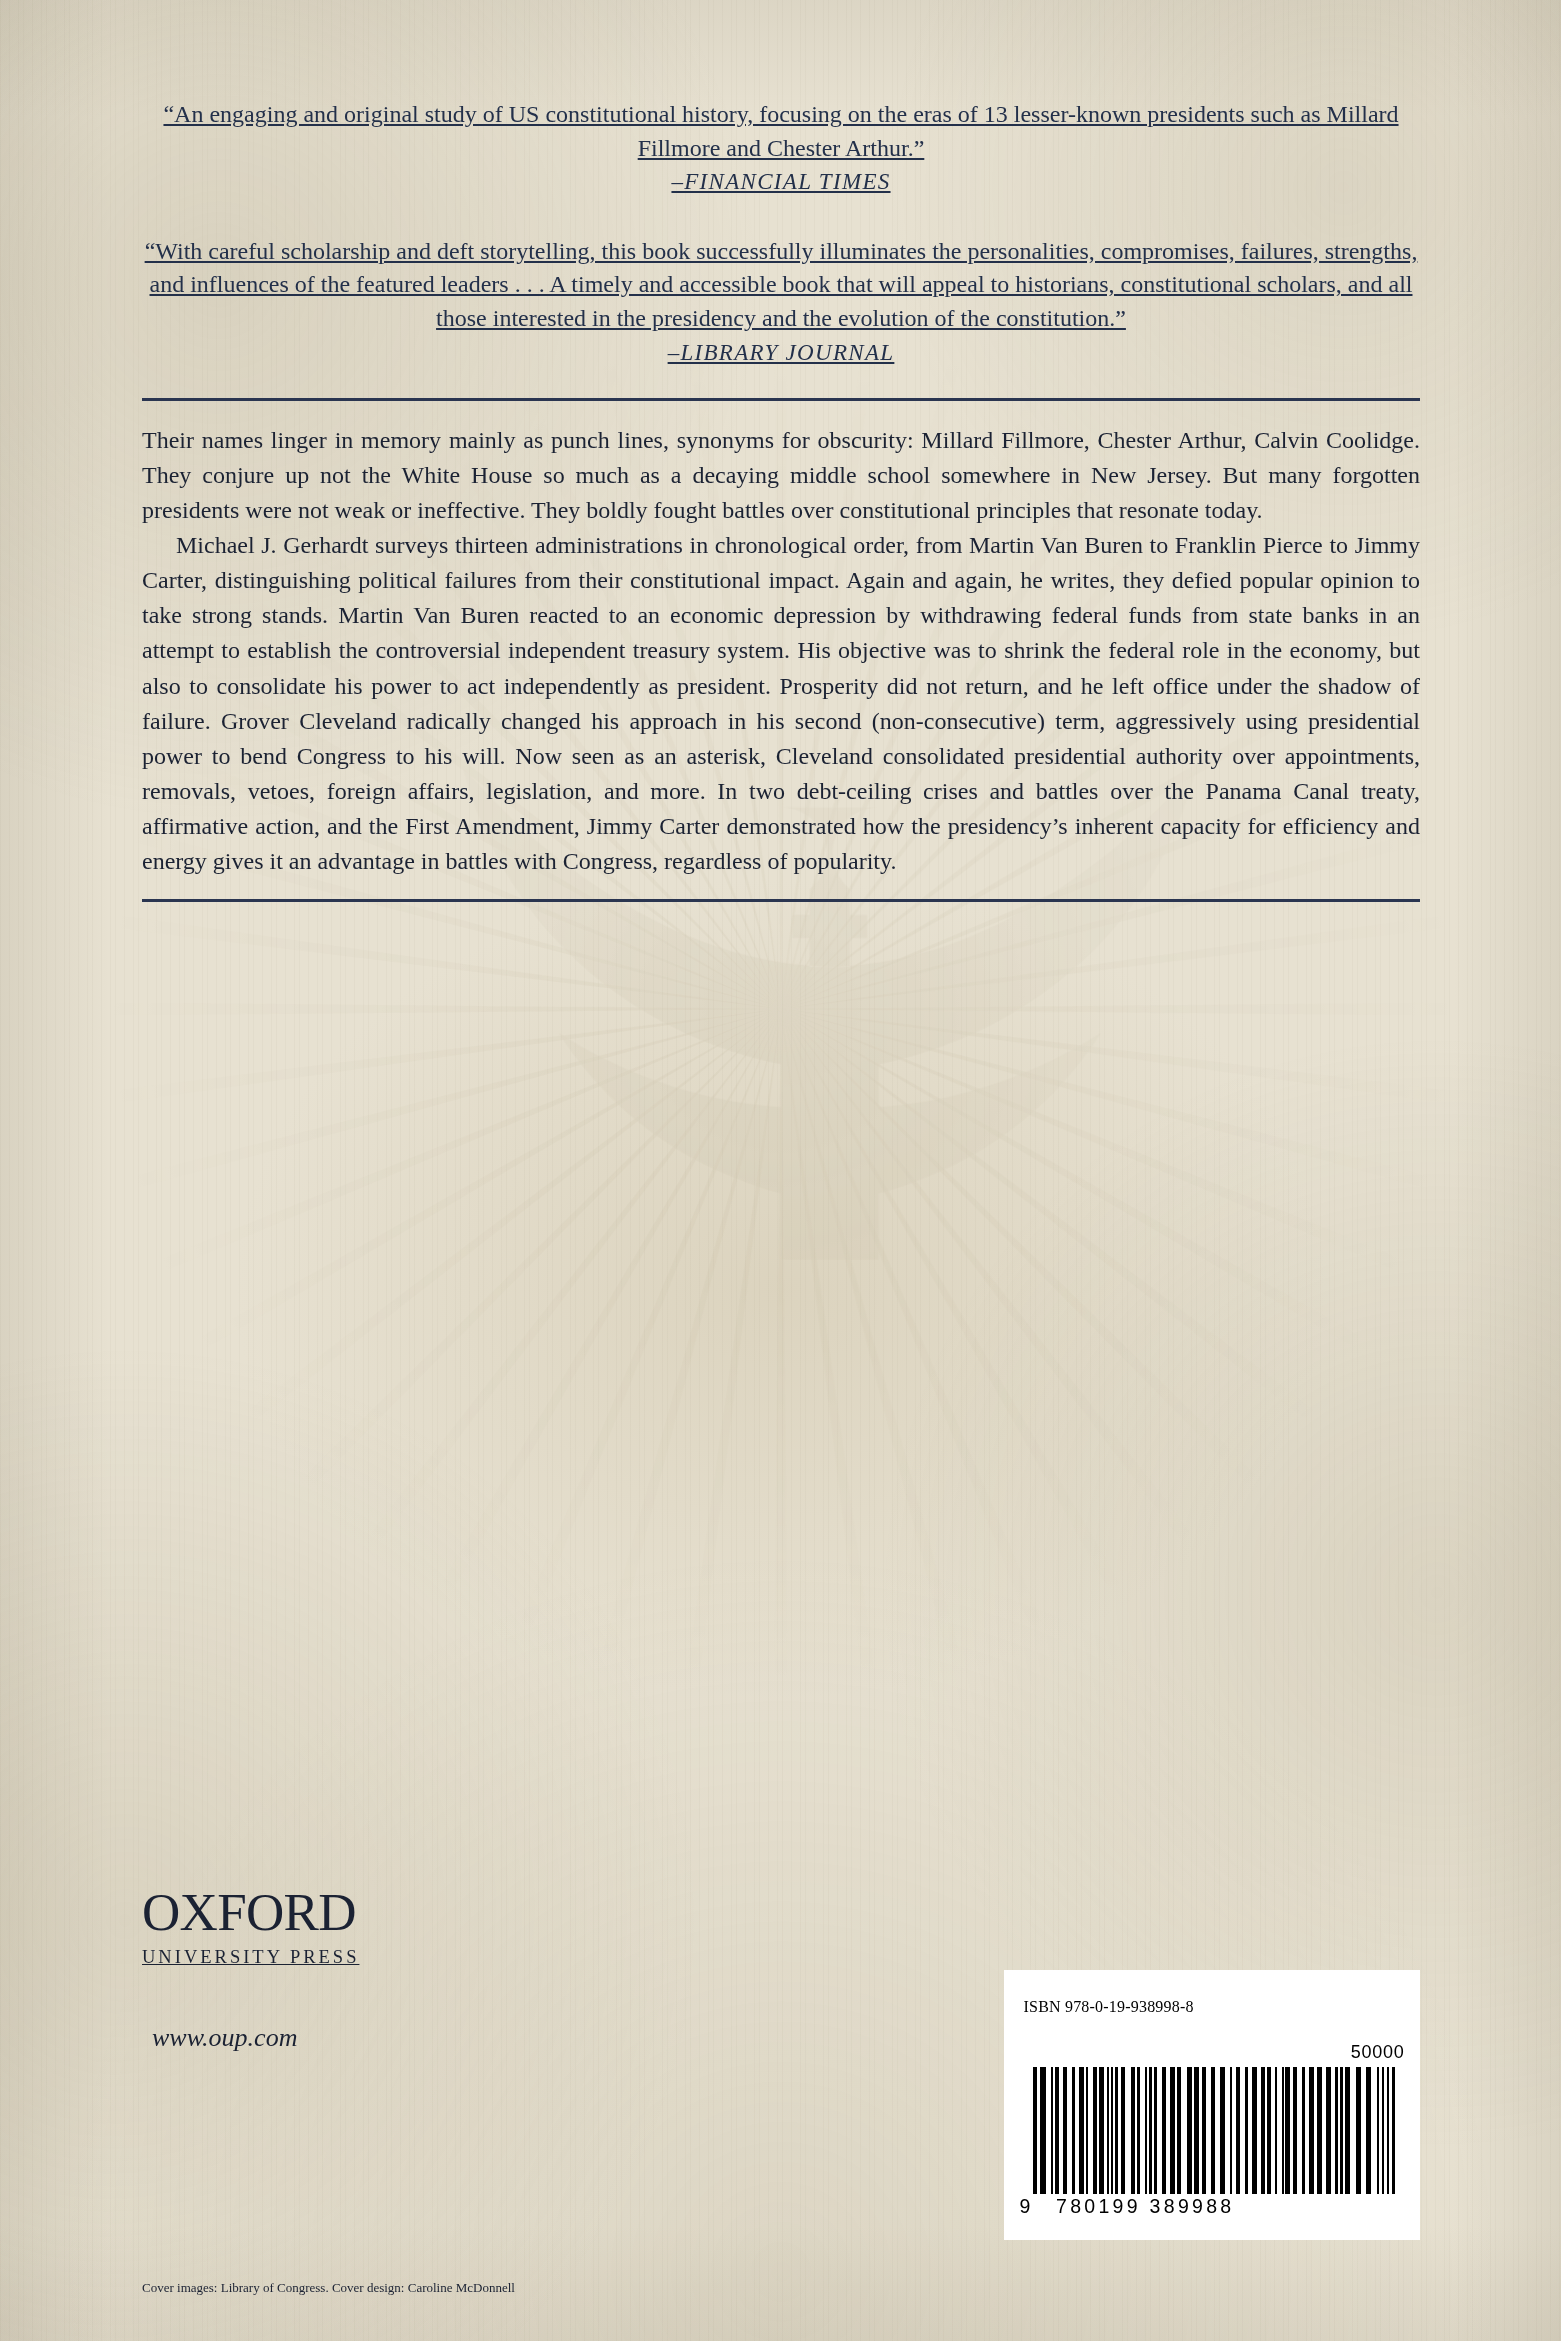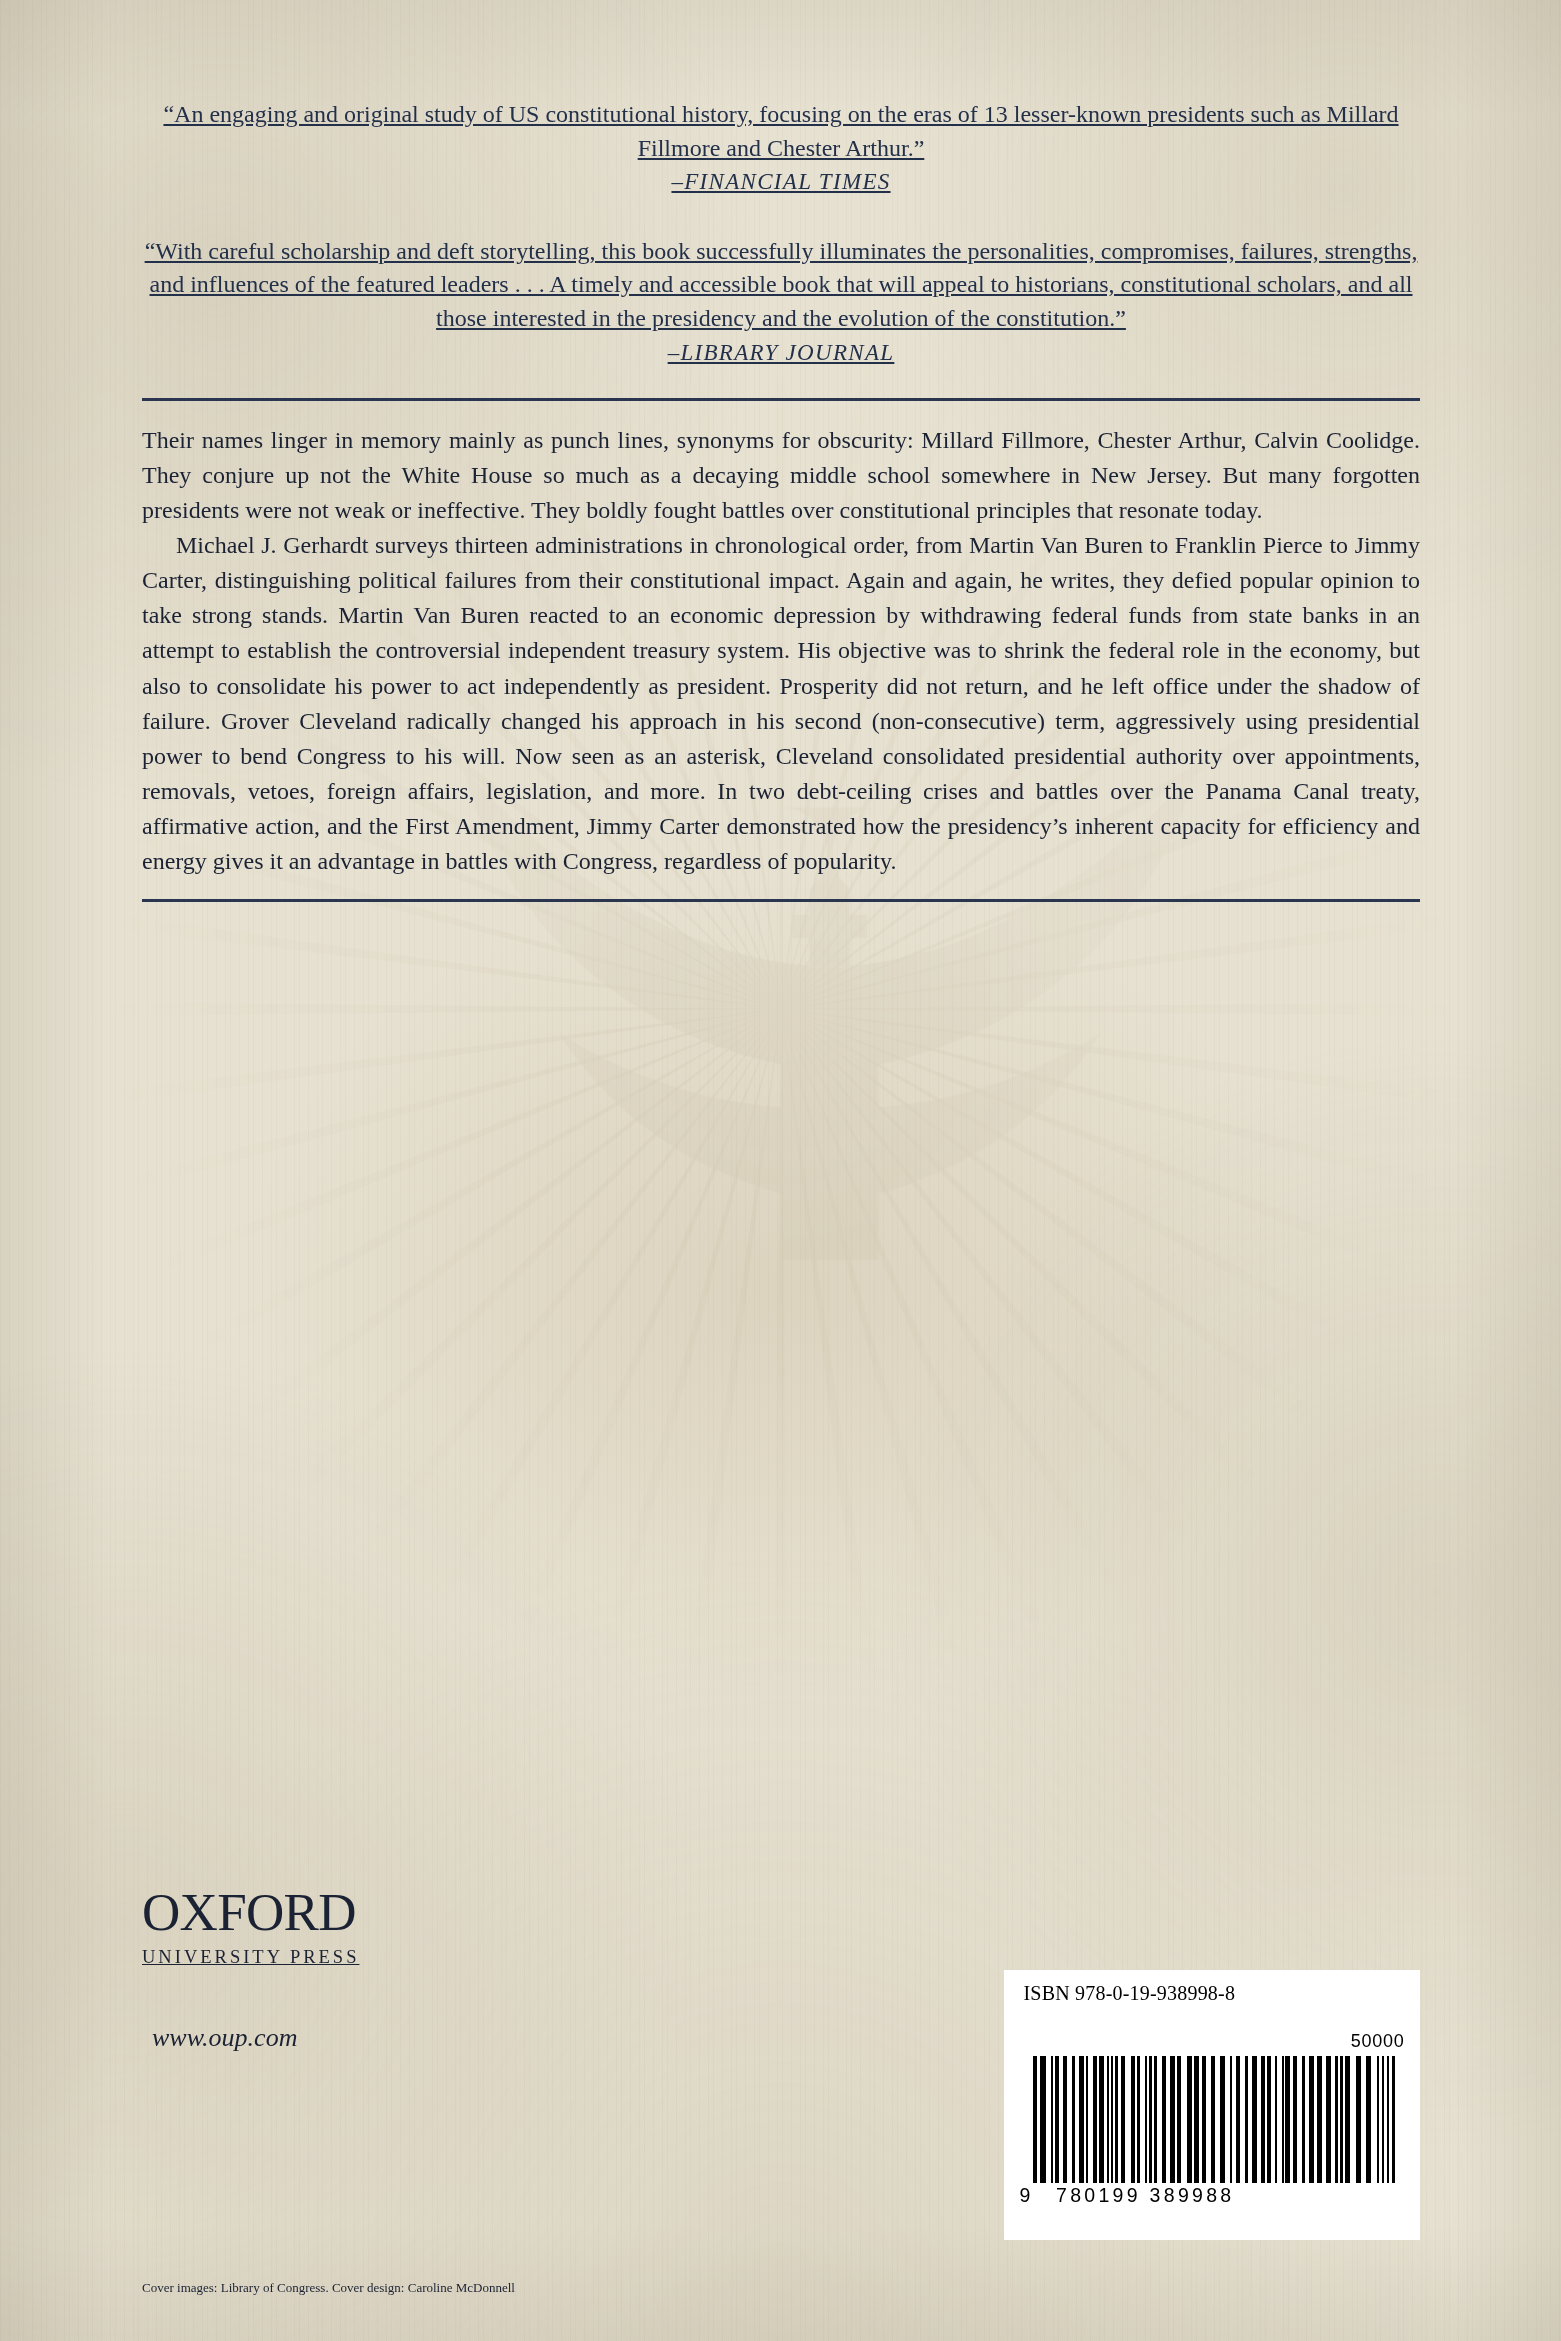--- a/index.html
+++ b/index.html
@@ -190,25 +190,26 @@
     background: #ffffff;
     box-sizing: border-box;
     padding: 11.7px 13px 7.8px 13px;
   }
   .isbn-top {
     display: flex;
     align-items: flex-start;
     justify-content: space-between;
   }
   .isbn-text {
-    font-size: 20px;
+    font-size: 16px;
     letter-spacing: 0.2px;
     color: #000;
     font-family: "Liberation Serif", serif;
     padding-left: 6.5px;
+    margin-top: 16px;
   }
   .isbn-right-code {
     font-size: 18px;
     letter-spacing: 0.7px;
     color: #000;
     font-family: "Liberation Sans", sans-serif;
     margin-top: 26px;
     text-align: right;
     padding-right: 2.6px;
   }

